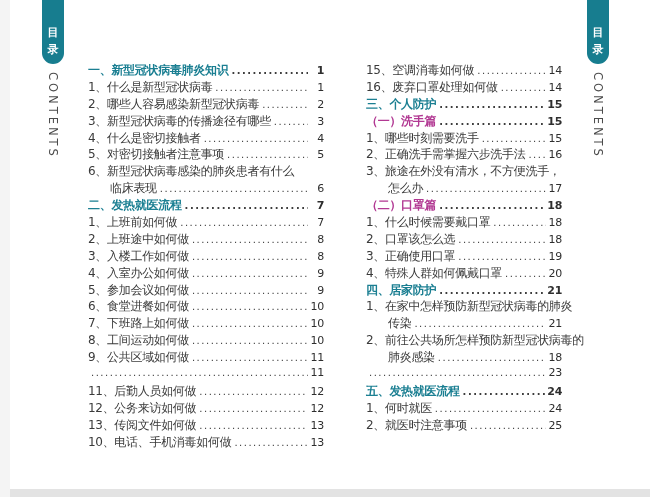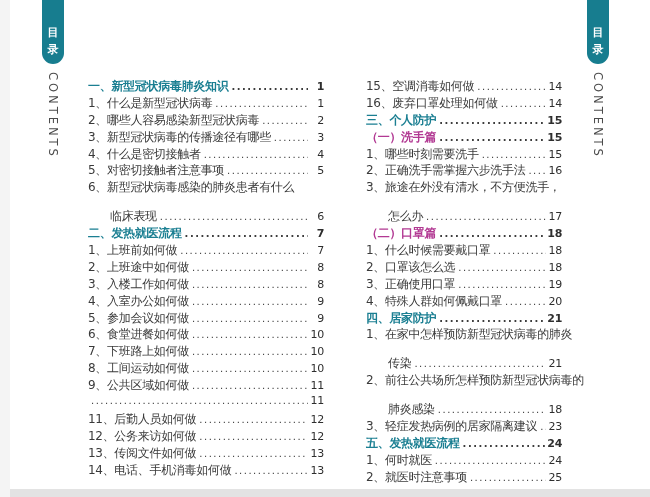--- a/index.html
+++ b/index.html
@@ -16,37 +16,37 @@
     justify-content:flex-end;padding-bottom:9px;box-sizing:border-box;gap:6px;
     color:#ffffff;font-size:11px;font-weight:bold;line-height:1;
   }
   .ribbon.l{left:42px;} .ribbon.r{left:587px;}
   .contents-vert{
     position:absolute;top:72px;writing-mode:vertical-rl;color:#4b4b4b;
     font-size:11.5px;letter-spacing:3px;line-height:1;
   }
   .contents-vert.l{left:46px;} .contents-vert.r{left:591px;}
 
-  .toc-col{position:absolute;top:78px;}
+  .toc-col{position:absolute;top:62px;}
   .toc-col.left{left:88px;width:236px;}
   .toc-col.right{left:366px;width:196px;}
 
   .row{
     display:flex;align-items:baseline;height:16.9px;
     font-size:12px;letter-spacing:-0.3px;color:#3a3a3a;white-space:nowrap;
   }
   .row .t{flex:0 0 auto;}
   .row .dots{
     flex:1 1 auto;overflow:hidden;color:#3c3c3c;font-size:10px;letter-spacing:1.5px;
     margin:0 2px 0 3px;min-width:0;
   }
   .row .pg{flex:0 0 auto;min-width:14px;text-align:right;font-size:11px;color:#2e2e2e;}
   .row.section{color:#1b7f92;font-weight:700;}
   .row.sub{color:#b23993;font-weight:600;}
-  .row.wrap{padding-left:22px;margin-top:12px;}
+  .row.wrap{padding-left:22px;}
   .row.nopage .dots,.row.nopage .pg{visibility:hidden;}
 </style>
 </head>
 <body>
 
 <div id="stage">
   <div class="edge-left"></div>
 
   <div class="ribbon l">
     <span>目</span>
@@ -164,21 +164,21 @@
     <span class="t">12、公务来访如何做</span>
     <span class="dots">..........................................................................................</span>
     <span class="pg">12</span>
   </div>
       <div class="row item">
     <span class="t">13、传阅文件如何做</span>
     <span class="dots">..........................................................................................</span>
     <span class="pg">13</span>
   </div>
       <div class="row item">
-    <span class="t">14、电话、手机消毒如何做</span>
+    <span class="t">10、电话、手机消毒如何做</span>
     <span class="dots">..........................................................................................</span>
     <span class="pg">13</span>
   </div>
     </div>
   <div class="toc-col right" id="col-right">
       <div class="row item">
     <span class="t">15、空调消毒如何做</span>
     <span class="dots">..........................................................................................</span>
     <span class="pg">14</span>
   </div>
@@ -261,21 +261,20 @@
     <span class="t">2、前往公共场所怎样预防新型冠状病毒的</span>
     <span class="dots">..........................................................................................</span>
     <span class="pg"></span>
   </div>
       <div class="row wrap">
     <span class="t">肺炎感染</span>
     <span class="dots">..........................................................................................</span>
     <span class="pg">18</span>
   </div>
       <div class="row item">
-    <span class="t">3、轻症发热病例的居家隔离建议</span>
     <span class="dots">..........................................................................................</span>
     <span class="pg">23</span>
   </div>
       <div class="row section">
     <span class="t">五、发热就医流程</span>
     <span class="dots">..........................................................................................</span>
     <span class="pg">24</span>
   </div>
       <div class="row item">
     <span class="t">1、何时就医</span>

